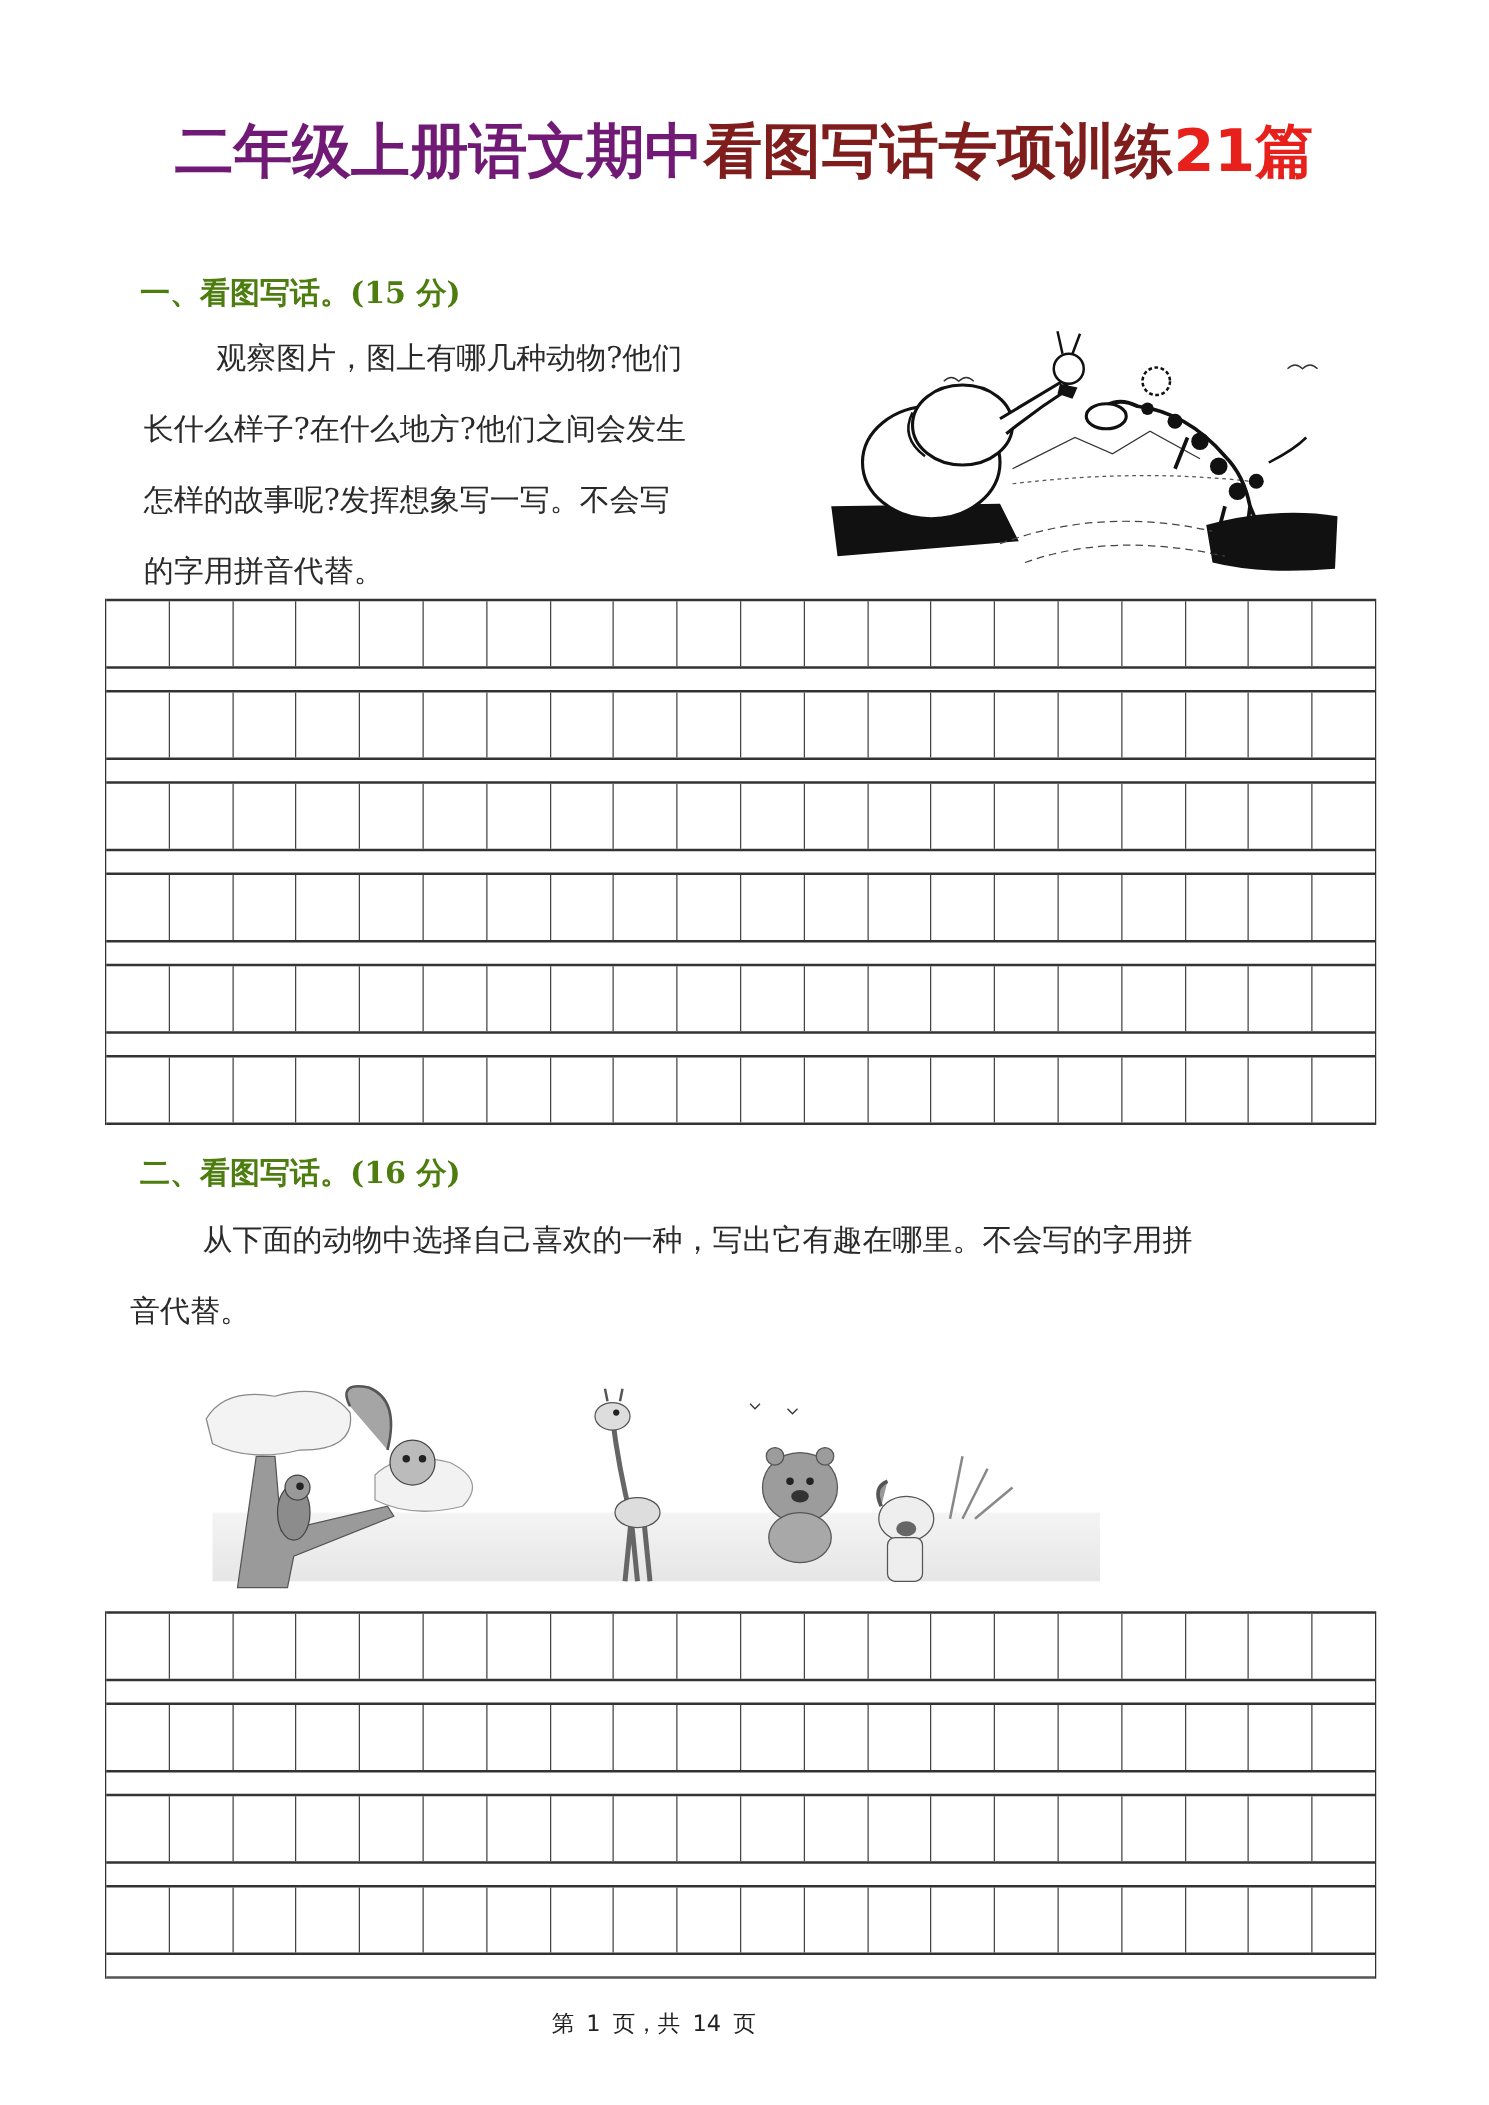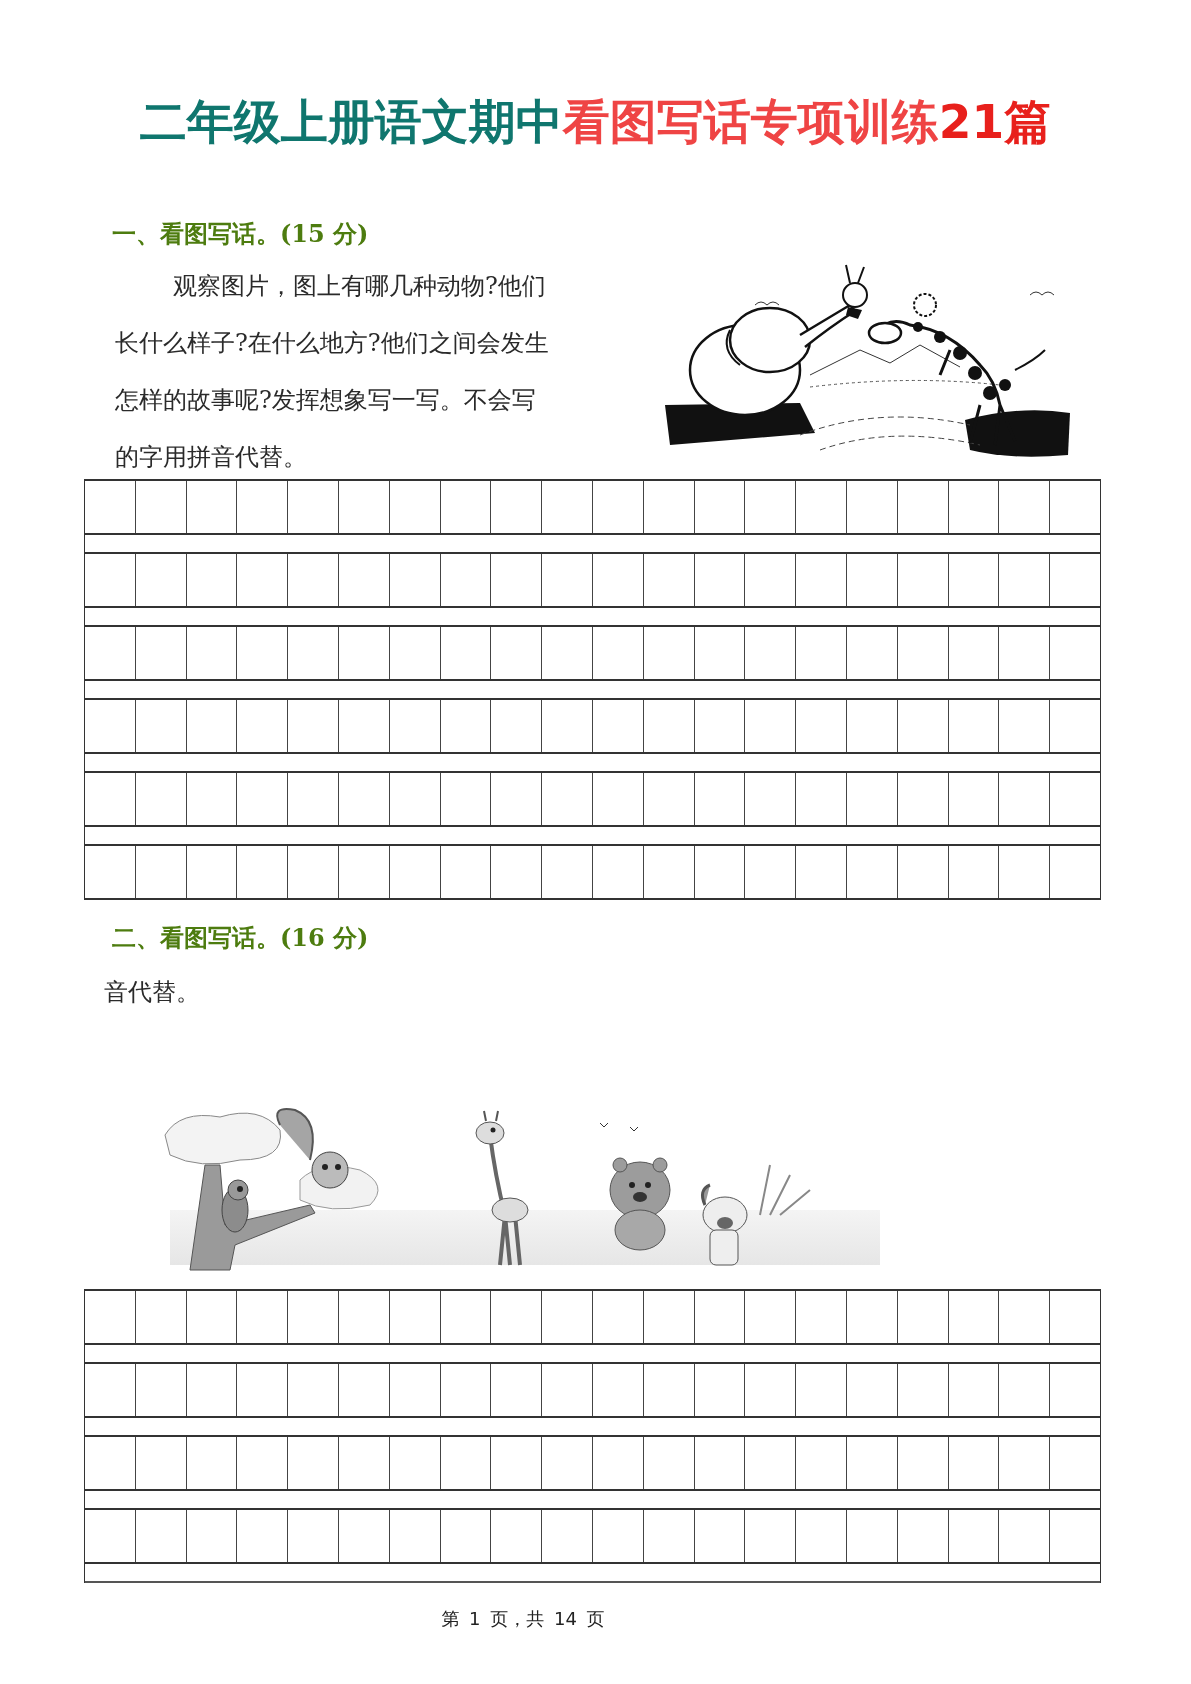--- a/index.html
+++ b/index.html
@@ -2,22 +2,22 @@
 <html><head>
 <meta charset="utf-8">
 <style>
   html, body { margin: 0; padding: 0; background: #ffffff; }
   body { width: 1191px; height: 1684px; position: relative; overflow: hidden;
          font-family: "DejaVu Serif", "Liberation Serif", serif; color: #222; }
 
   .title { position: absolute; left: 0; top: 92px; width: 1191px; text-align: center;
            font-family: "DejaVu Sans", "Liberation Sans", sans-serif;
            font-size: 47px; font-weight: bold; letter-spacing: 0px; line-height: 60px; white-space: nowrap; }
-  .title .t-black { color: #0f766e; }
-  .title .t-blue  { color: #ef4444; }
+  .title .t-black { color: #701a75; }
+  .title .t-blue  { color: #7f1d1d; }
   .title .t-red   { color: #e8201c; }
 
   .section-heading { position: absolute; left: 112px; font-size: 24px; font-weight: bold; color: #4d7c0f;
                      font-family: "DejaVu Serif", "Liberation Serif", serif; white-space: nowrap; }
   .para { position: absolute; font-size: 24px; color: #2a2a2a; line-height: 57px;
           font-family: "DejaVu Serif", "Liberation Serif", serif; }
 
   .illustration { position: absolute; }
 
   .grid { position: absolute; left: 84px; width: 1017px; border-left: 1.5px solid #333; border-right: 1.5px solid #333; box-sizing: border-box; }
@@ -218,20 +218,21 @@
       <div class="grid-cell"></div>
       <div class="grid-cell"></div>
       <div class="grid-cell"></div>
       <div class="grid-cell"></div>
     </div>
 </div>
 
 <div class="section-heading" style="top:922px;">二、看图写话。(16 分)</div>
 
 <div class="para" style="left:104px; top:964px; width:1000px;">
+  <div style="padding-left:58px;">从下面的动物中选择自己喜欢的一种，写出它有趣在哪里。不会写的字用拼</div>
   <div>音代替。</div>
 </div>
 
 <svg class="illustration" style="left:160px; top:1105px;" width="740" height="170" viewBox="0 0 740 170">
   <defs>
     <linearGradient id="ground" x1="0" y1="0" x2="0" y2="1">
       <stop offset="0" stop-color="#f4f4f4"></stop>
         <stop offset="1" stop-color="#e6e6e6"></stop>
     </linearGradient>
   </defs>

